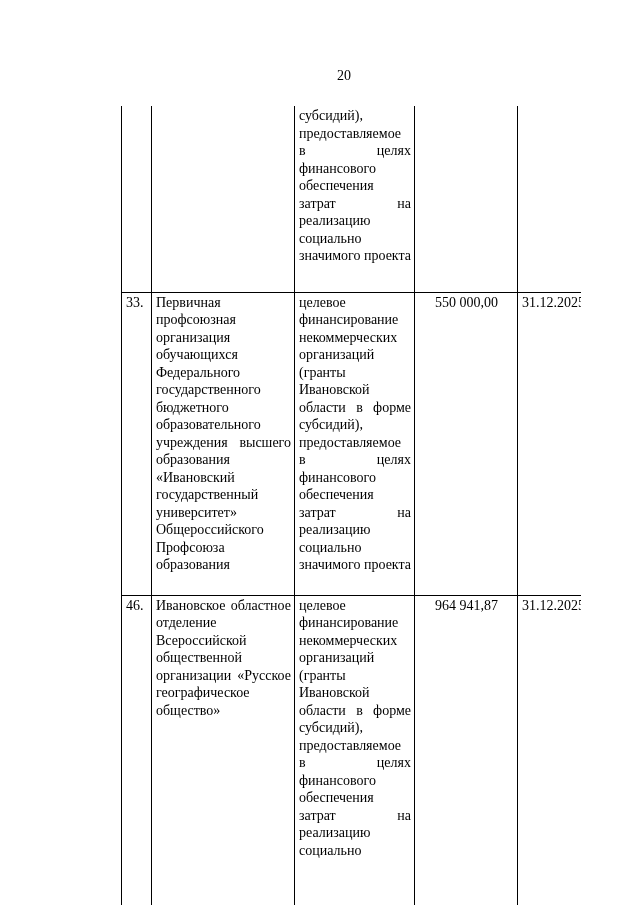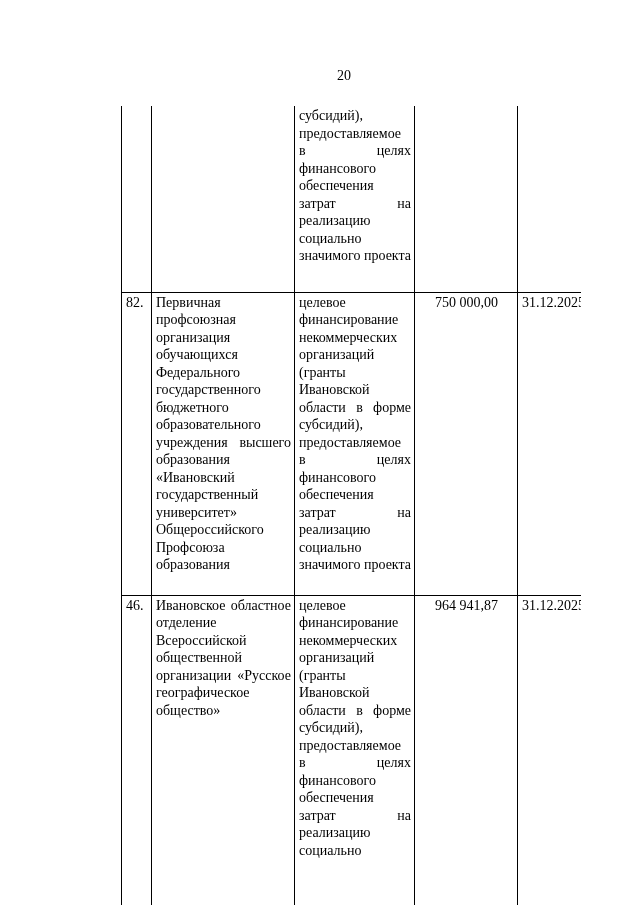--- a/index.html
+++ b/index.html
@@ -81,24 +81,24 @@
       <tbody>
           <tr class="row-cont">
         <td class="col-num"></td>
         <td class="col-name"></td>
         <td class="col-purp">субсидий), предоставляемое в целях финансового обеспечения затрат на реализацию социально значимого проекта</td>
         <td class="col-amt"></td>
         <td class="col-date"></td>
       </tr>
 
       <tr class="row-45">
-        <td class="col-num">82.</td>
+        <td class="col-num">33.</td>
         <td class="col-name">Первичная профсоюзная организация обучающихся Федерального государственного бюджетного образовательного учреждения высшего образования «Ивановский государственный университет» Общероссийского Профсоюза образования</td>
         <td class="col-purp">целевое финансирование некоммерческих организаций (гранты Ивановской области в форме субсидий), предоставляемое в целях финансового обеспечения затрат на реализацию социально значимого проекта</td>
-        <td class="col-amt">750 000,00</td>
+        <td class="col-amt">550 000,00</td>
         <td class="col-date">31.12.2025</td>
       </tr>
 
       <tr class="row-46">
         <td class="col-num">46.</td>
         <td class="col-name">Ивановское областное отделение Всероссийской общественной организации «Русское географическое общество»</td>
         <td class="col-purp">целевое финансирование некоммерческих организаций (гранты Ивановской области в форме субсидий), предоставляемое в целях финансового обеспечения затрат на реализацию социально</td>
         <td class="col-amt">964 941,87</td>
         <td class="col-date">31.12.2025</td>
       </tr>

